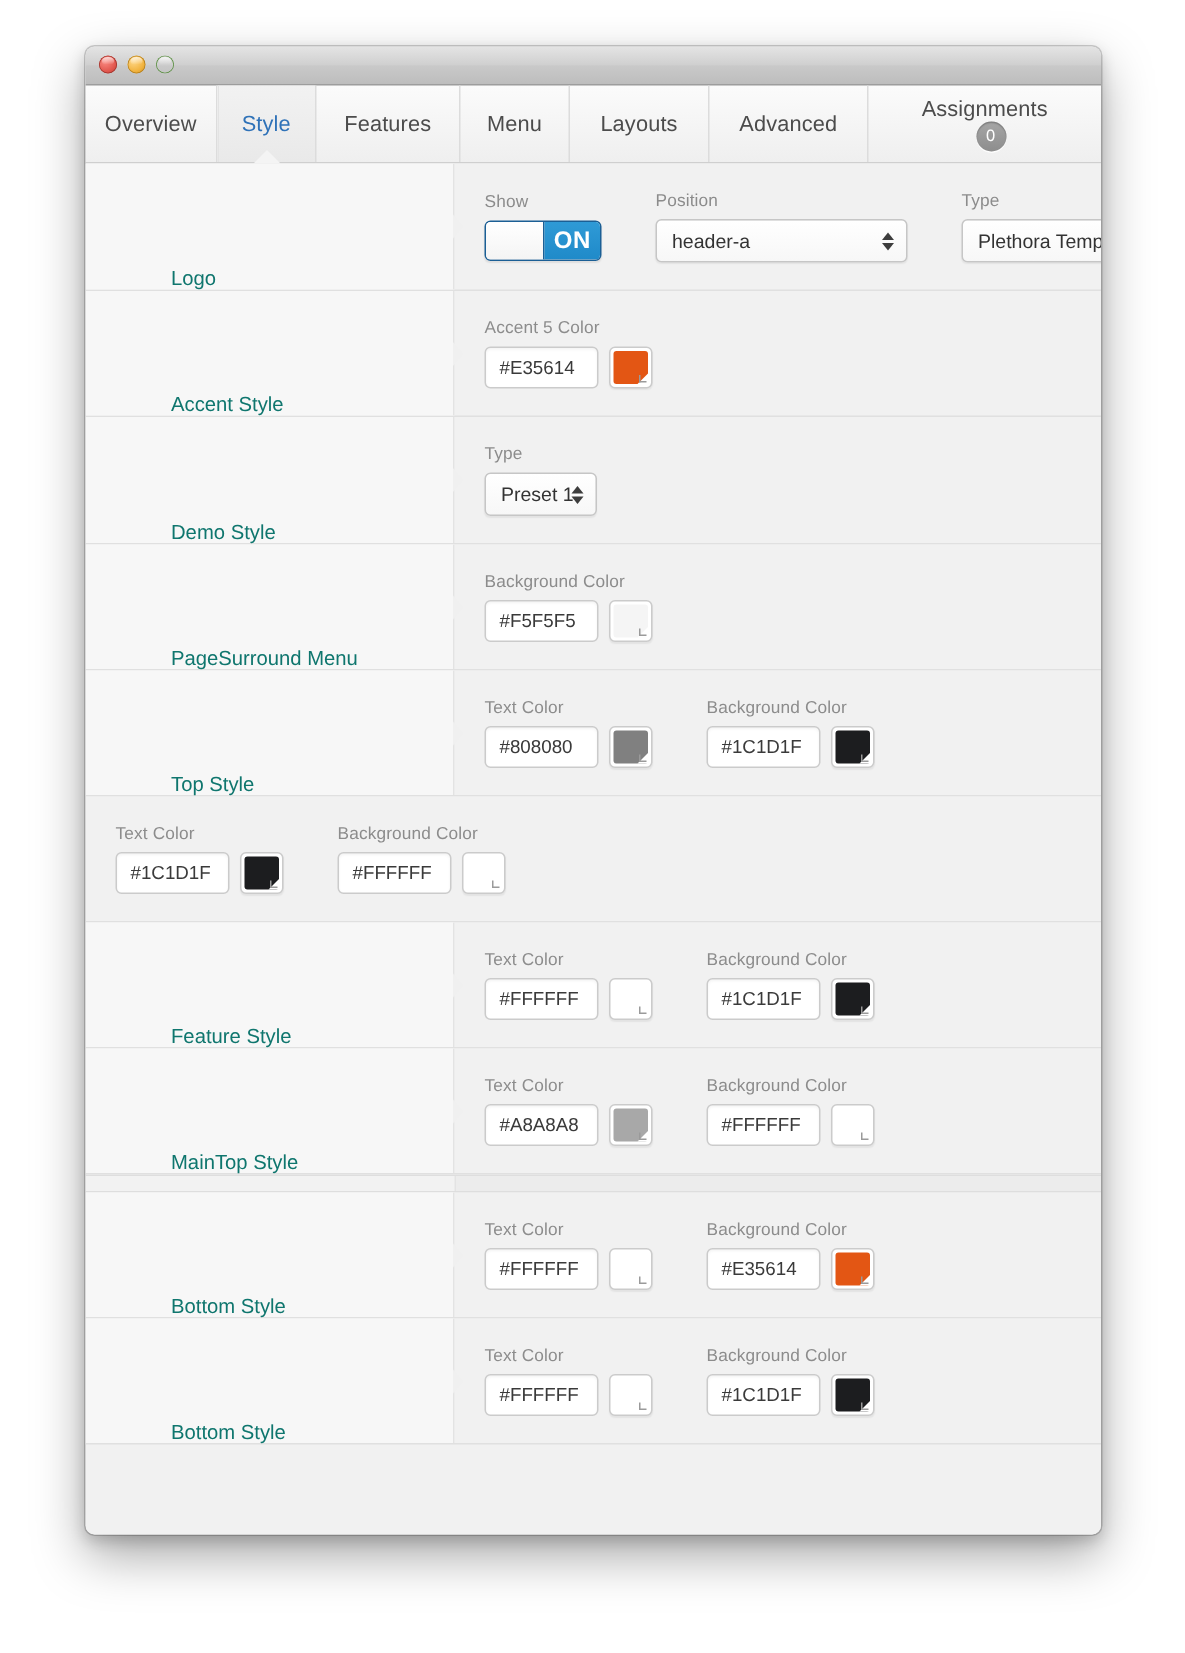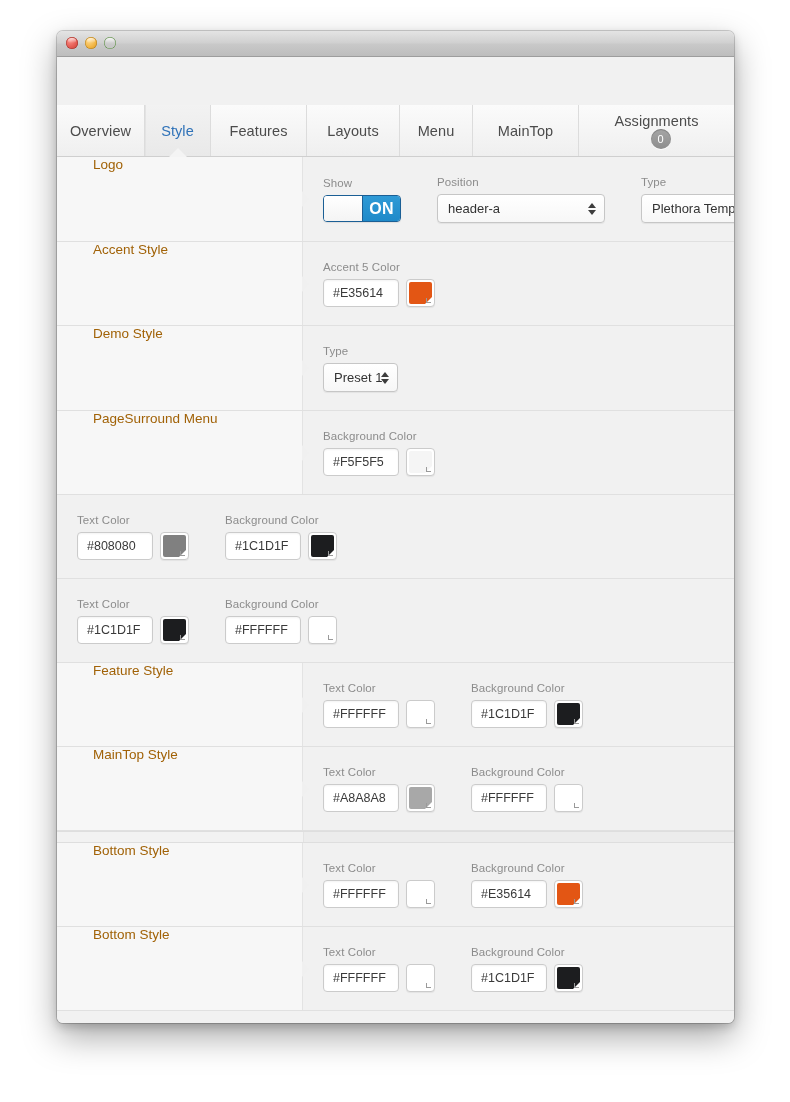--- a/index.html
+++ b/index.html
@@ -41,21 +41,20 @@
   .l-close{background:radial-gradient(circle at 35% 30%,#fb8e86,#e2584f 60%,#b93b33);box-shadow:inset 0 0 0 .5px #9d322b;}
   .l-min{background:radial-gradient(circle at 35% 30%,#ffd88a,#f1b33f 60%,#c98b1e);box-shadow:inset 0 0 0 .5px #b07c1b;}
   .l-max{background:radial-gradient(circle at 35% 30%,#b6e88a,#82c74c 60%,#59983a;);box-shadow:inset 0 0 0 .5px #4f8a33;}
 
   
   #tabs{
     display:flex;
     height:51px;
     background:linear-gradient(to bottom,#fbfbfb 0%,#efefef 100%);
     border-bottom:1px solid #cfcfcf;
-    margin-top:48px;
   }
   .tab{
     display:flex;align-items:center;justify-content:center;
     font-size:14.5px;
     color:#4c4c4c;
     border-right:1px solid #dcdcdc;
     position:relative;
     box-sizing:border-box;
     white-space:nowrap;
     padding:0 14px;
@@ -100,24 +99,24 @@
     background:#f1f1f1;
     min-height:68px;
     position:relative;
   }
   .row-label{
     width:246px;
     flex:0 0 246px;
     box-sizing:border-box;
     background:#f7f7f7;
     border-right:1px solid #e3e3e3;
-    display:flex;align-items:flex-start;
-    padding-left:36px;
+    display:flex;align-items:flex-end;
+    padding-left:57px;
     font-size:13.5px;
-    color:#a16207;
+    color:#0f766e;
     position:relative;
   }
   .row-label::after{
     content:"";
     position:absolute;
     right:-7px;top:50%;margin-top:-8px;
     width:0;height:0;
     border-top:8px solid transparent;
     border-bottom:8px solid transparent;
     border-left:7px solid #f0f0f0;
@@ -265,28 +264,28 @@
   <div id="tabs">
     <div class="tab" style="width:88px">
       <span>Overview</span>
     </div>
     <div class="tab active" style="width:66px">
       <span>Style</span>
     </div>
     <div class="tab" style="width:96px">
       <span>Features</span>
     </div>
+    <div class="tab" style="width:73px">
+      <span>Menu</span>
+    </div>
     <div class="tab" style="width:93px">
       <span>Layouts</span>
     </div>
-    <div class="tab" style="width:73px">
-      <span>Menu</span>
-    </div>
     <div class="tab" style="width:106px">
-      <span>MainTop</span>
+      <span>Advanced</span>
     </div>
     <div class="tab" style="flex:1">
       <span>Assignments</span>
       <span class="tab-badge">0</span>
     </div>
   </div>
 
   <div id="panel">
 
     <div class="row">
@@ -372,20 +371,23 @@
             <div class="hex">#F5F5F5</div>
             <div class="swatch">
                 <div class="swatch-inner" style="background:#F5F5F5"></div>
               </div>
           </div>
         </div>
       </div>
     </div>
 
     <div class="row">
+      <div class="row-label">
+        <span>Top Style</span>
+      </div>
       <div class="row-fields">
         <div class="field">
           <div class="field-label">Text Color</div>
           <div class="field-ctl">
             <div class="hex">#808080</div>
             <div class="swatch">
                 <div class="swatch-inner" style="background:#808080"></div>
               </div>
           </div>
         </div>

